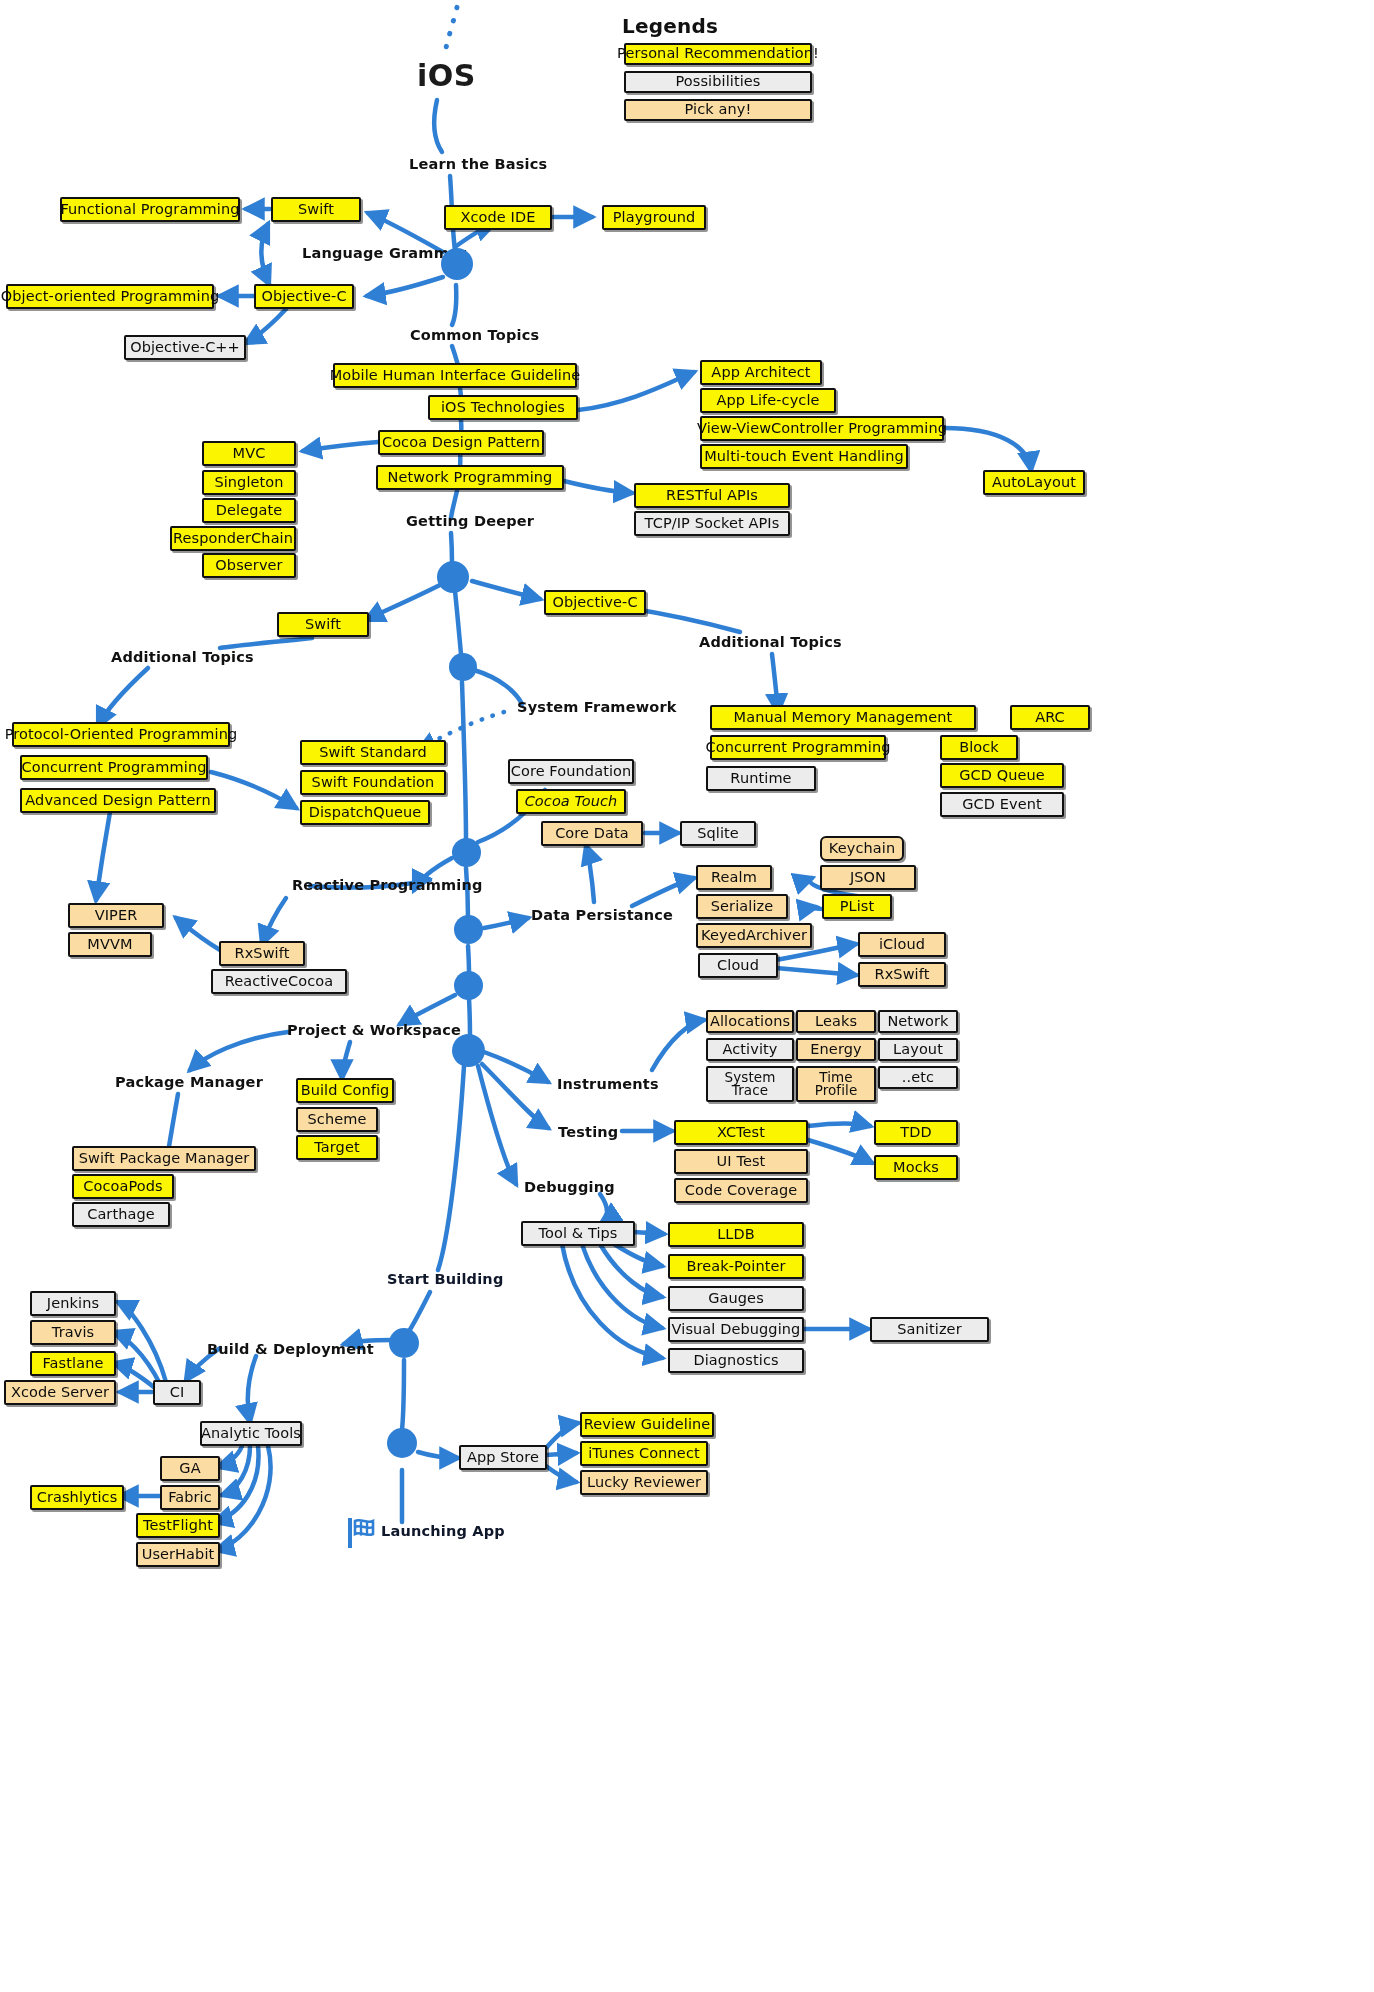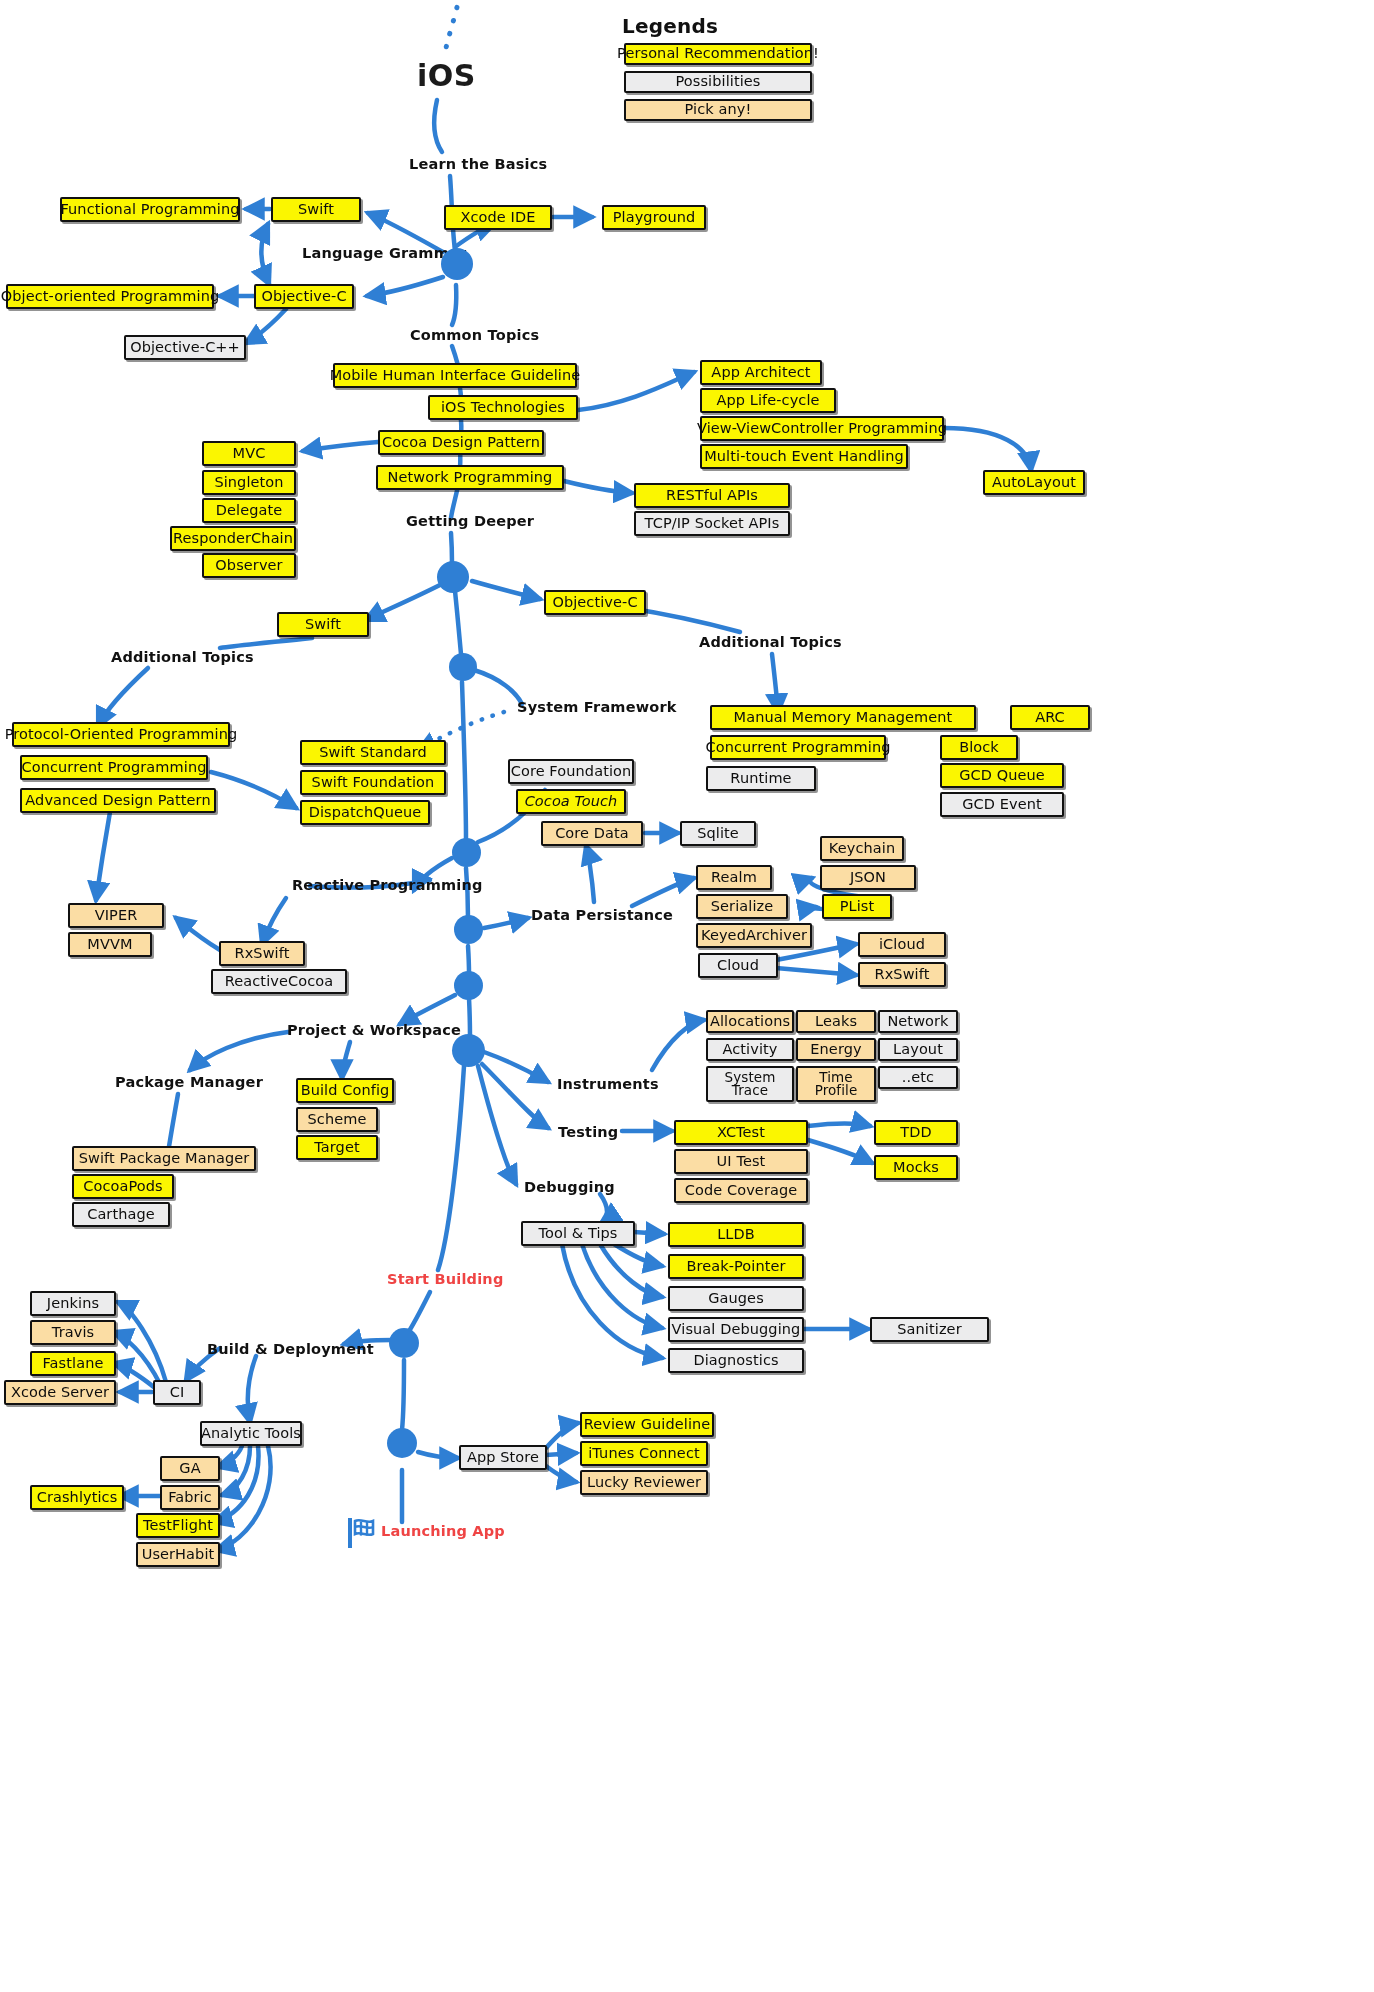--- a/index.html
+++ b/index.html
@@ -49,21 +49,21 @@
   
   .label{
     position:absolute;
     font-weight:bold;
     font-size:14.5px;
     color:#111111;
     white-space:nowrap;
     letter-spacing:.2px;
     z-index:4;
   }
-  .label.blue{color:#ef4444;}
+  .label.blue{color:#0f172a;}
   .label.legend-title{font-size:20px;}
   .label.ios-title{
     font-size:30px;
     font-weight:bold;
     color:#1b1b1b;
     letter-spacing:.5px;
   }
   
   .hub{
     position:absolute;
@@ -358,21 +358,21 @@
   <div class="node n-yellow" style="left:940px;top:763px;width:124px;height:25px;">GCD Queue</div>
   <div class="node n-grey" style="left:940px;top:792px;width:124px;height:25px;">GCD Event</div>
 
   <div class="node n-peach" style="left:541px;top:821px;width:102px;height:25px;">Core Data</div>
   <div class="node n-grey" style="left:680px;top:821px;width:76px;height:25px;">Sqlite</div>
   <div class="node n-peach" style="left:696px;top:865px;width:76px;height:25px;">Realm</div>
   <div class="node n-peach" style="left:696px;top:894px;width:92px;height:25px;">Serialize</div>
   <div class="node n-peach" style="left:696px;top:923px;width:116px;height:25px;">KeyedArchiver</div>
   <div class="node n-grey" style="left:698px;top:953px;width:80px;height:25px;">Cloud</div>
 
-  <div class="node n-peach" style="left:820px;top:836px;width:84px;height:25px;">Keychain</div>
+  <div class="node n-peach" style="left:820px;top:836px;width:84px;height:25px;border-radius:6px;">Keychain</div>
   <div class="node n-peach" style="left:820px;top:865px;width:96px;height:25px;">JSON</div>
   <div class="node n-yellow" style="left:822px;top:894px;width:70px;height:25px;">PList</div>
   <div class="node n-peach" style="left:858px;top:932px;width:88px;height:25px;">iCloud</div>
   <div class="node n-peach" style="left:858px;top:962px;width:88px;height:25px;">RxSwift</div>
 
   <div class="node n-peach" style="left:68px;top:903px;width:96px;height:25px;">VIPER</div>
   <div class="node n-peach" style="left:68px;top:932px;width:84px;height:25px;">MVVM</div>
   <div class="node n-peach" style="left:219px;top:941px;width:86px;height:25px;">RxSwift</div>
   <div class="node n-grey" style="left:211px;top:969px;width:136px;height:25px;">ReactiveCocoa</div>
 

